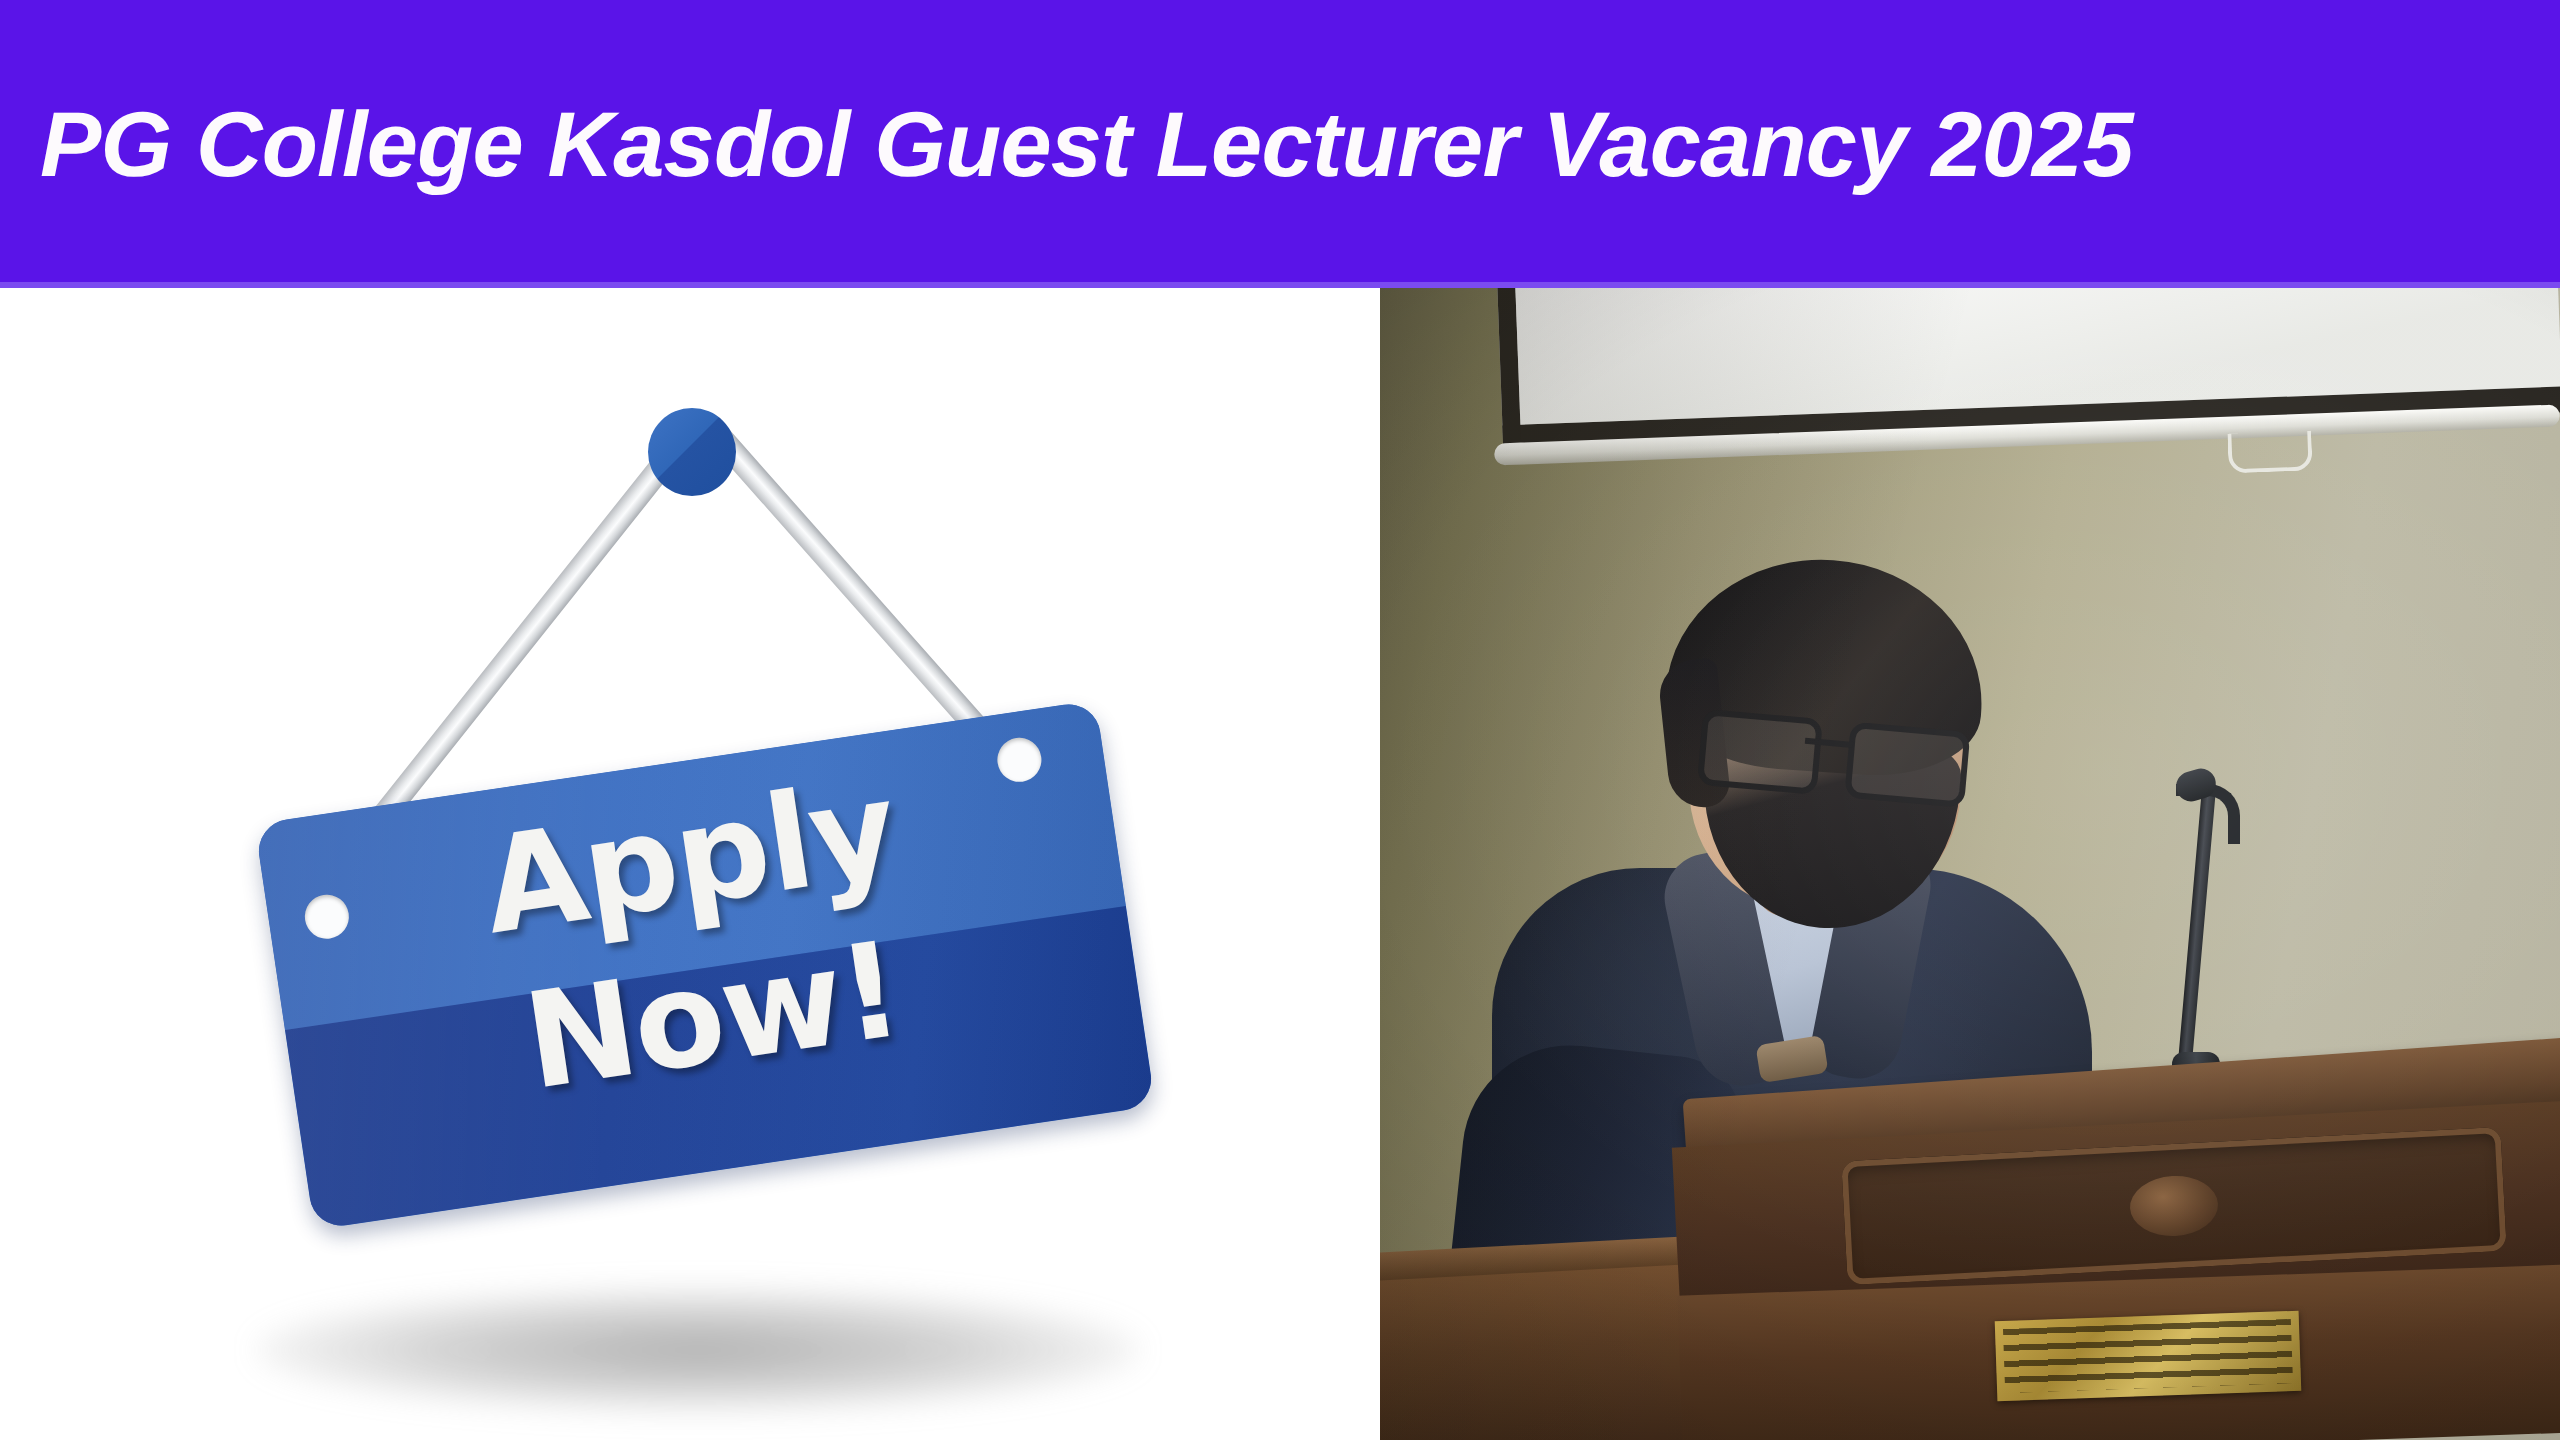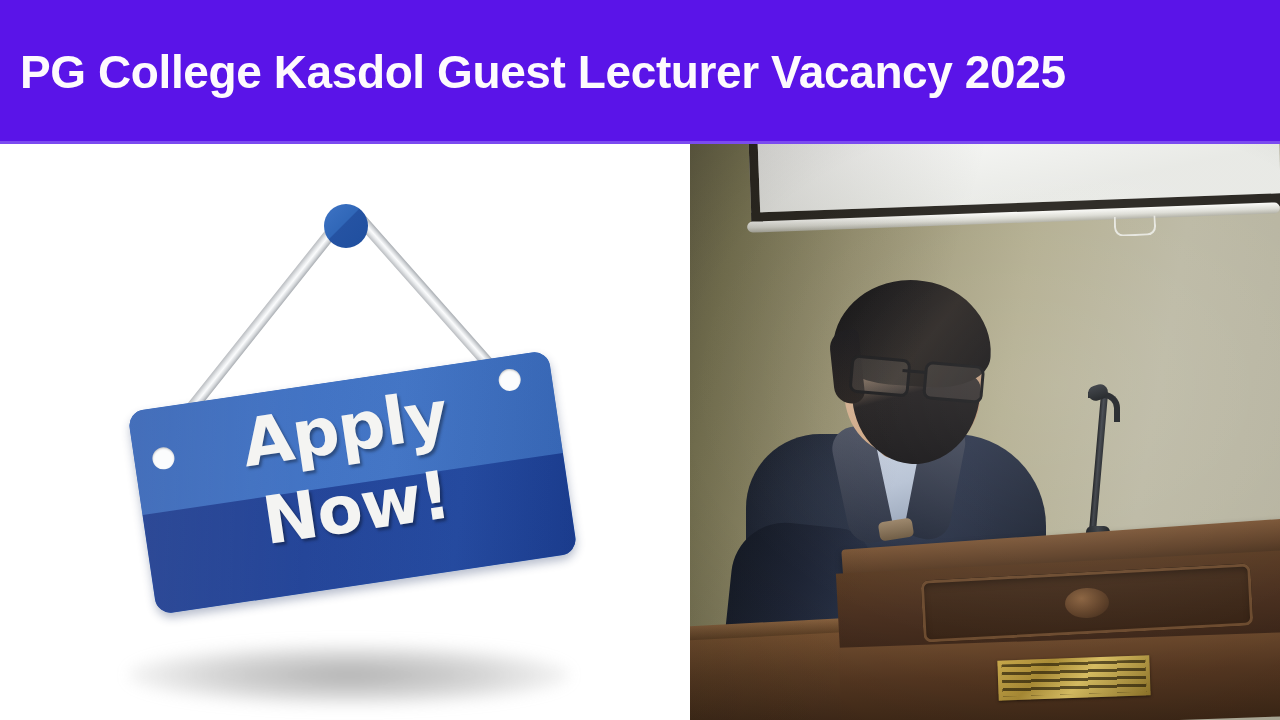--- a/index.html
+++ b/index.html
@@ -50,20 +50,21 @@
     height: 144px;
     display: flex;
     align-items: center;
     color: #fdfafd;
     font-family: "Liberation Sans", sans-serif;
     font-weight: bold;
     font-size: 46px;
     letter-spacing: -0.4px;
     white-space: nowrap;
     line-height: 1;
+    font-style: italic;
   }
 
   
   .body-area {
     position: absolute;
     left: 0;
     top: 144px;
     width: 1280px;
     height: 576px;
     background: #ffffff;

